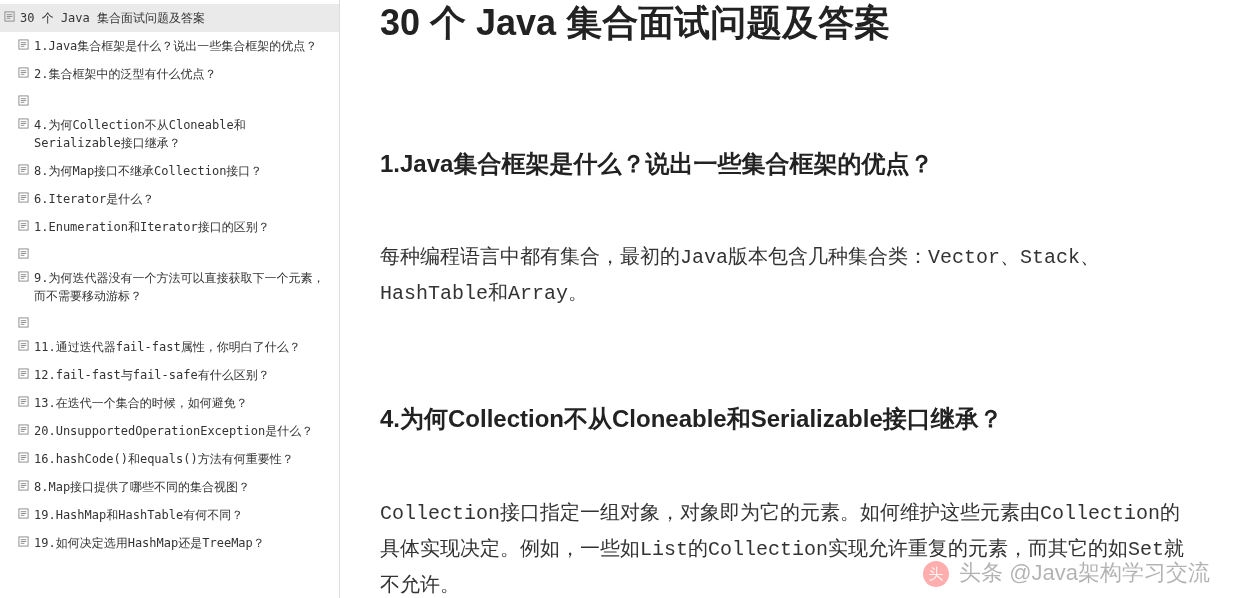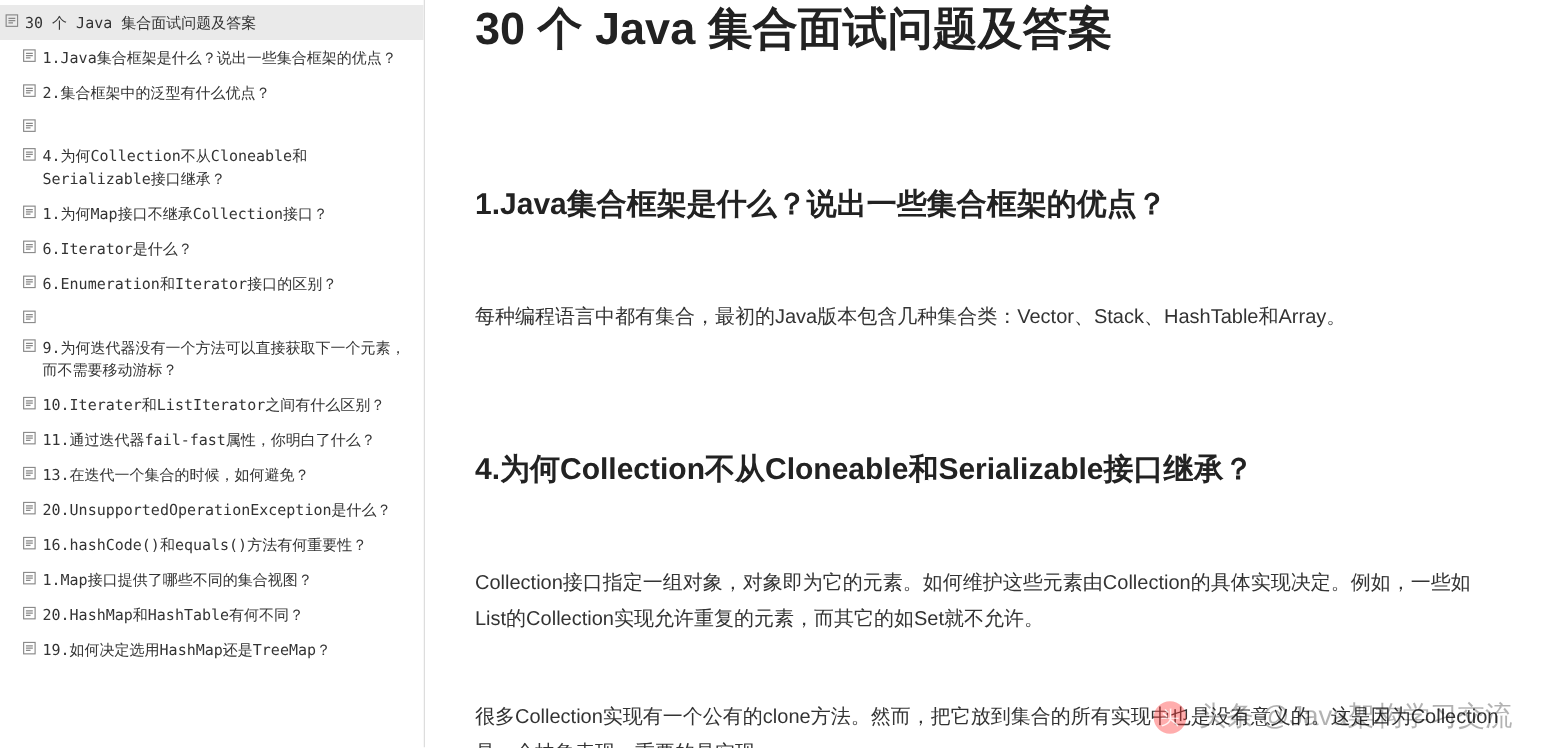--- a/index.html
+++ b/index.html
@@ -62,24 +62,25 @@
       line-height: 1.3;
     }
     .main h2 {
       font-size: 24px;
       font-weight: 700;
       color: #222;
       margin: 0 0 60px 0;
       line-height: 1.4;
     }
     .main p {
-      font-size: 16px;
+      font-size: 20px;
       color: #333;
       line-height: 1.8;
       margin: 0 0 90px 0;
+      font-family: Liberation Mono, monospace;
     }
     .main p.small-gap { margin-bottom: 50px; }
     .main p.last { margin-bottom: 10px; }
     .watermark {
       position: absolute;
       bottom: 10px;
       right: 30px;
       font-size: 22px;
       color: rgba(0,0,0,0.3);
       pointer-events: none;
@@ -161,21 +162,21 @@
     </div>
     <div class="toc-item level-1">
       <span class="toc-icon">
         <svg viewBox="0 0 12 12" fill="none" xmlns="http://www.w3.org/2000/svg">
           <rect x="1" y="1" width="10" height="10" stroke="currentColor" stroke-width="1"></rect>
           <line x1="3" y1="4" x2="9" y2="4" stroke="currentColor" stroke-width="1"></line>
           <line x1="3" y1="6" x2="9" y2="6" stroke="currentColor" stroke-width="1"></line>
           <line x1="3" y1="8" x2="7" y2="8" stroke="currentColor" stroke-width="1"></line>
         </svg>
       </span>
-      <span>1.为何Map接口不继承Collection接口？</span>
+      <span>8.为何Map接口不继承Collection接口？</span>
     </div>
     <div class="toc-item level-1">
       <span class="toc-icon">
         <svg viewBox="0 0 12 12" fill="none" xmlns="http://www.w3.org/2000/svg">
           <rect x="1" y="1" width="10" height="10" stroke="currentColor" stroke-width="1"></rect>
           <line x1="3" y1="4" x2="9" y2="4" stroke="currentColor" stroke-width="1"></line>
           <line x1="3" y1="6" x2="9" y2="6" stroke="currentColor" stroke-width="1"></line>
           <line x1="3" y1="8" x2="7" y2="8" stroke="currentColor" stroke-width="1"></line>
         </svg>
       </span>
@@ -183,21 +184,21 @@
     </div>
     <div class="toc-item level-1">
       <span class="toc-icon">
         <svg viewBox="0 0 12 12" fill="none" xmlns="http://www.w3.org/2000/svg">
           <rect x="1" y="1" width="10" height="10" stroke="currentColor" stroke-width="1"></rect>
           <line x1="3" y1="4" x2="9" y2="4" stroke="currentColor" stroke-width="1"></line>
           <line x1="3" y1="6" x2="9" y2="6" stroke="currentColor" stroke-width="1"></line>
           <line x1="3" y1="8" x2="7" y2="8" stroke="currentColor" stroke-width="1"></line>
         </svg>
       </span>
-      <span>6.Enumeration和Iterator接口的区别？</span>
+      <span>1.Enumeration和Iterator接口的区别？</span>
     </div>
     <div class="toc-item level-1">
       <span class="toc-icon">
         <svg viewBox="0 0 12 12" fill="none" xmlns="http://www.w3.org/2000/svg">
           <rect x="1" y="1" width="10" height="10" stroke="currentColor" stroke-width="1"></rect>
           <line x1="3" y1="4" x2="9" y2="4" stroke="currentColor" stroke-width="1"></line>
           <line x1="3" y1="6" x2="9" y2="6" stroke="currentColor" stroke-width="1"></line>
           <line x1="3" y1="8" x2="7" y2="8" stroke="currentColor" stroke-width="1"></line>
         </svg>
       </span>
@@ -215,21 +216,20 @@
     </div>
     <div class="toc-item level-1">
       <span class="toc-icon">
         <svg viewBox="0 0 12 12" fill="none" xmlns="http://www.w3.org/2000/svg">
           <rect x="1" y="1" width="10" height="10" stroke="currentColor" stroke-width="1"></rect>
           <line x1="3" y1="4" x2="9" y2="4" stroke="currentColor" stroke-width="1"></line>
           <line x1="3" y1="6" x2="9" y2="6" stroke="currentColor" stroke-width="1"></line>
           <line x1="3" y1="8" x2="7" y2="8" stroke="currentColor" stroke-width="1"></line>
         </svg>
       </span>
-      <span>10.Iterater和ListIterator之间有什么区别？</span>
     </div>
     <div class="toc-item level-1">
       <span class="toc-icon">
         <svg viewBox="0 0 12 12" fill="none" xmlns="http://www.w3.org/2000/svg">
           <rect x="1" y="1" width="10" height="10" stroke="currentColor" stroke-width="1"></rect>
           <line x1="3" y1="4" x2="9" y2="4" stroke="currentColor" stroke-width="1"></line>
           <line x1="3" y1="6" x2="9" y2="6" stroke="currentColor" stroke-width="1"></line>
           <line x1="3" y1="8" x2="7" y2="8" stroke="currentColor" stroke-width="1"></line>
         </svg>
       </span>
@@ -237,20 +237,31 @@
     </div>
     <div class="toc-item level-1">
       <span class="toc-icon">
         <svg viewBox="0 0 12 12" fill="none" xmlns="http://www.w3.org/2000/svg">
           <rect x="1" y="1" width="10" height="10" stroke="currentColor" stroke-width="1"></rect>
           <line x1="3" y1="4" x2="9" y2="4" stroke="currentColor" stroke-width="1"></line>
           <line x1="3" y1="6" x2="9" y2="6" stroke="currentColor" stroke-width="1"></line>
           <line x1="3" y1="8" x2="7" y2="8" stroke="currentColor" stroke-width="1"></line>
         </svg>
       </span>
+      <span>12.fail-fast与fail-safe有什么区别？</span>
+    </div>
+    <div class="toc-item level-1">
+      <span class="toc-icon">
+        <svg viewBox="0 0 12 12" fill="none" xmlns="http://www.w3.org/2000/svg">
+          <rect x="1" y="1" width="10" height="10" stroke="currentColor" stroke-width="1"></rect>
+          <line x1="3" y1="4" x2="9" y2="4" stroke="currentColor" stroke-width="1"></line>
+          <line x1="3" y1="6" x2="9" y2="6" stroke="currentColor" stroke-width="1"></line>
+          <line x1="3" y1="8" x2="7" y2="8" stroke="currentColor" stroke-width="1"></line>
+        </svg>
+      </span>
       <span>13.在迭代一个集合的时候，如何避免？</span>
     </div>
     <div class="toc-item level-1">
       <span class="toc-icon">
         <svg viewBox="0 0 12 12" fill="none" xmlns="http://www.w3.org/2000/svg">
           <rect x="1" y="1" width="10" height="10" stroke="currentColor" stroke-width="1"></rect>
           <line x1="3" y1="4" x2="9" y2="4" stroke="currentColor" stroke-width="1"></line>
           <line x1="3" y1="6" x2="9" y2="6" stroke="currentColor" stroke-width="1"></line>
           <line x1="3" y1="8" x2="7" y2="8" stroke="currentColor" stroke-width="1"></line>
         </svg>
@@ -270,32 +281,32 @@
     </div>
     <div class="toc-item level-1">
       <span class="toc-icon">
         <svg viewBox="0 0 12 12" fill="none" xmlns="http://www.w3.org/2000/svg">
           <rect x="1" y="1" width="10" height="10" stroke="currentColor" stroke-width="1"></rect>
           <line x1="3" y1="4" x2="9" y2="4" stroke="currentColor" stroke-width="1"></line>
           <line x1="3" y1="6" x2="9" y2="6" stroke="currentColor" stroke-width="1"></line>
           <line x1="3" y1="8" x2="7" y2="8" stroke="currentColor" stroke-width="1"></line>
         </svg>
       </span>
-      <span>1.Map接口提供了哪些不同的集合视图？</span>
-    </div>
-    <div class="toc-item level-1">
-      <span class="toc-icon">
-        <svg viewBox="0 0 12 12" fill="none" xmlns="http://www.w3.org/2000/svg">
-          <rect x="1" y="1" width="10" height="10" stroke="currentColor" stroke-width="1"></rect>
-          <line x1="3" y1="4" x2="9" y2="4" stroke="currentColor" stroke-width="1"></line>
-          <line x1="3" y1="6" x2="9" y2="6" stroke="currentColor" stroke-width="1"></line>
-          <line x1="3" y1="8" x2="7" y2="8" stroke="currentColor" stroke-width="1"></line>
-        </svg>
-      </span>
-      <span>20.HashMap和HashTable有何不同？</span>
+      <span>8.Map接口提供了哪些不同的集合视图？</span>
+    </div>
+    <div class="toc-item level-1">
+      <span class="toc-icon">
+        <svg viewBox="0 0 12 12" fill="none" xmlns="http://www.w3.org/2000/svg">
+          <rect x="1" y="1" width="10" height="10" stroke="currentColor" stroke-width="1"></rect>
+          <line x1="3" y1="4" x2="9" y2="4" stroke="currentColor" stroke-width="1"></line>
+          <line x1="3" y1="6" x2="9" y2="6" stroke="currentColor" stroke-width="1"></line>
+          <line x1="3" y1="8" x2="7" y2="8" stroke="currentColor" stroke-width="1"></line>
+        </svg>
+      </span>
+      <span>19.HashMap和HashTable有何不同？</span>
     </div>
     <div class="toc-item level-1">
       <span class="toc-icon">
         <svg viewBox="0 0 12 12" fill="none" xmlns="http://www.w3.org/2000/svg">
           <rect x="1" y="1" width="10" height="10" stroke="currentColor" stroke-width="1"></rect>
           <line x1="3" y1="4" x2="9" y2="4" stroke="currentColor" stroke-width="1"></line>
           <line x1="3" y1="6" x2="9" y2="6" stroke="currentColor" stroke-width="1"></line>
           <line x1="3" y1="8" x2="7" y2="8" stroke="currentColor" stroke-width="1"></line>
         </svg>
       </span>

